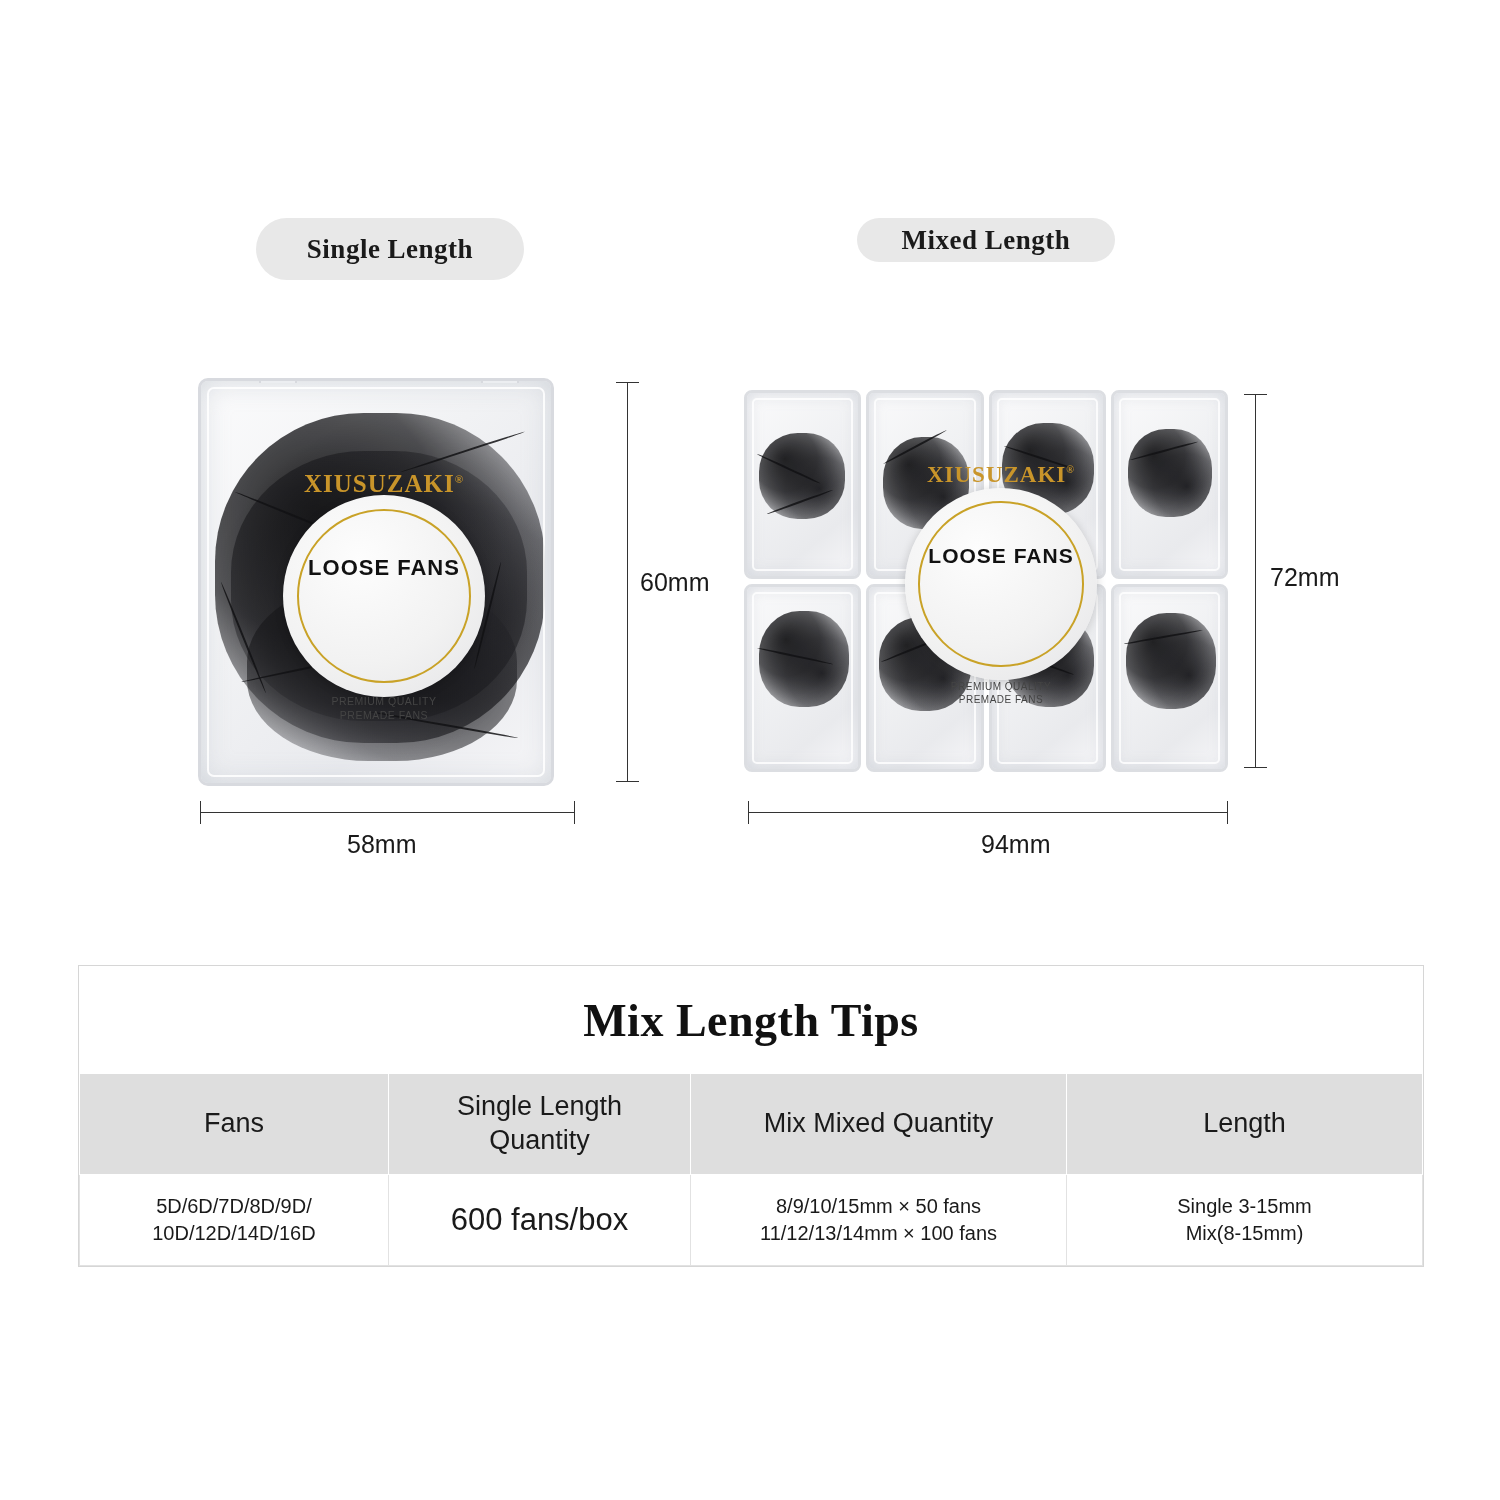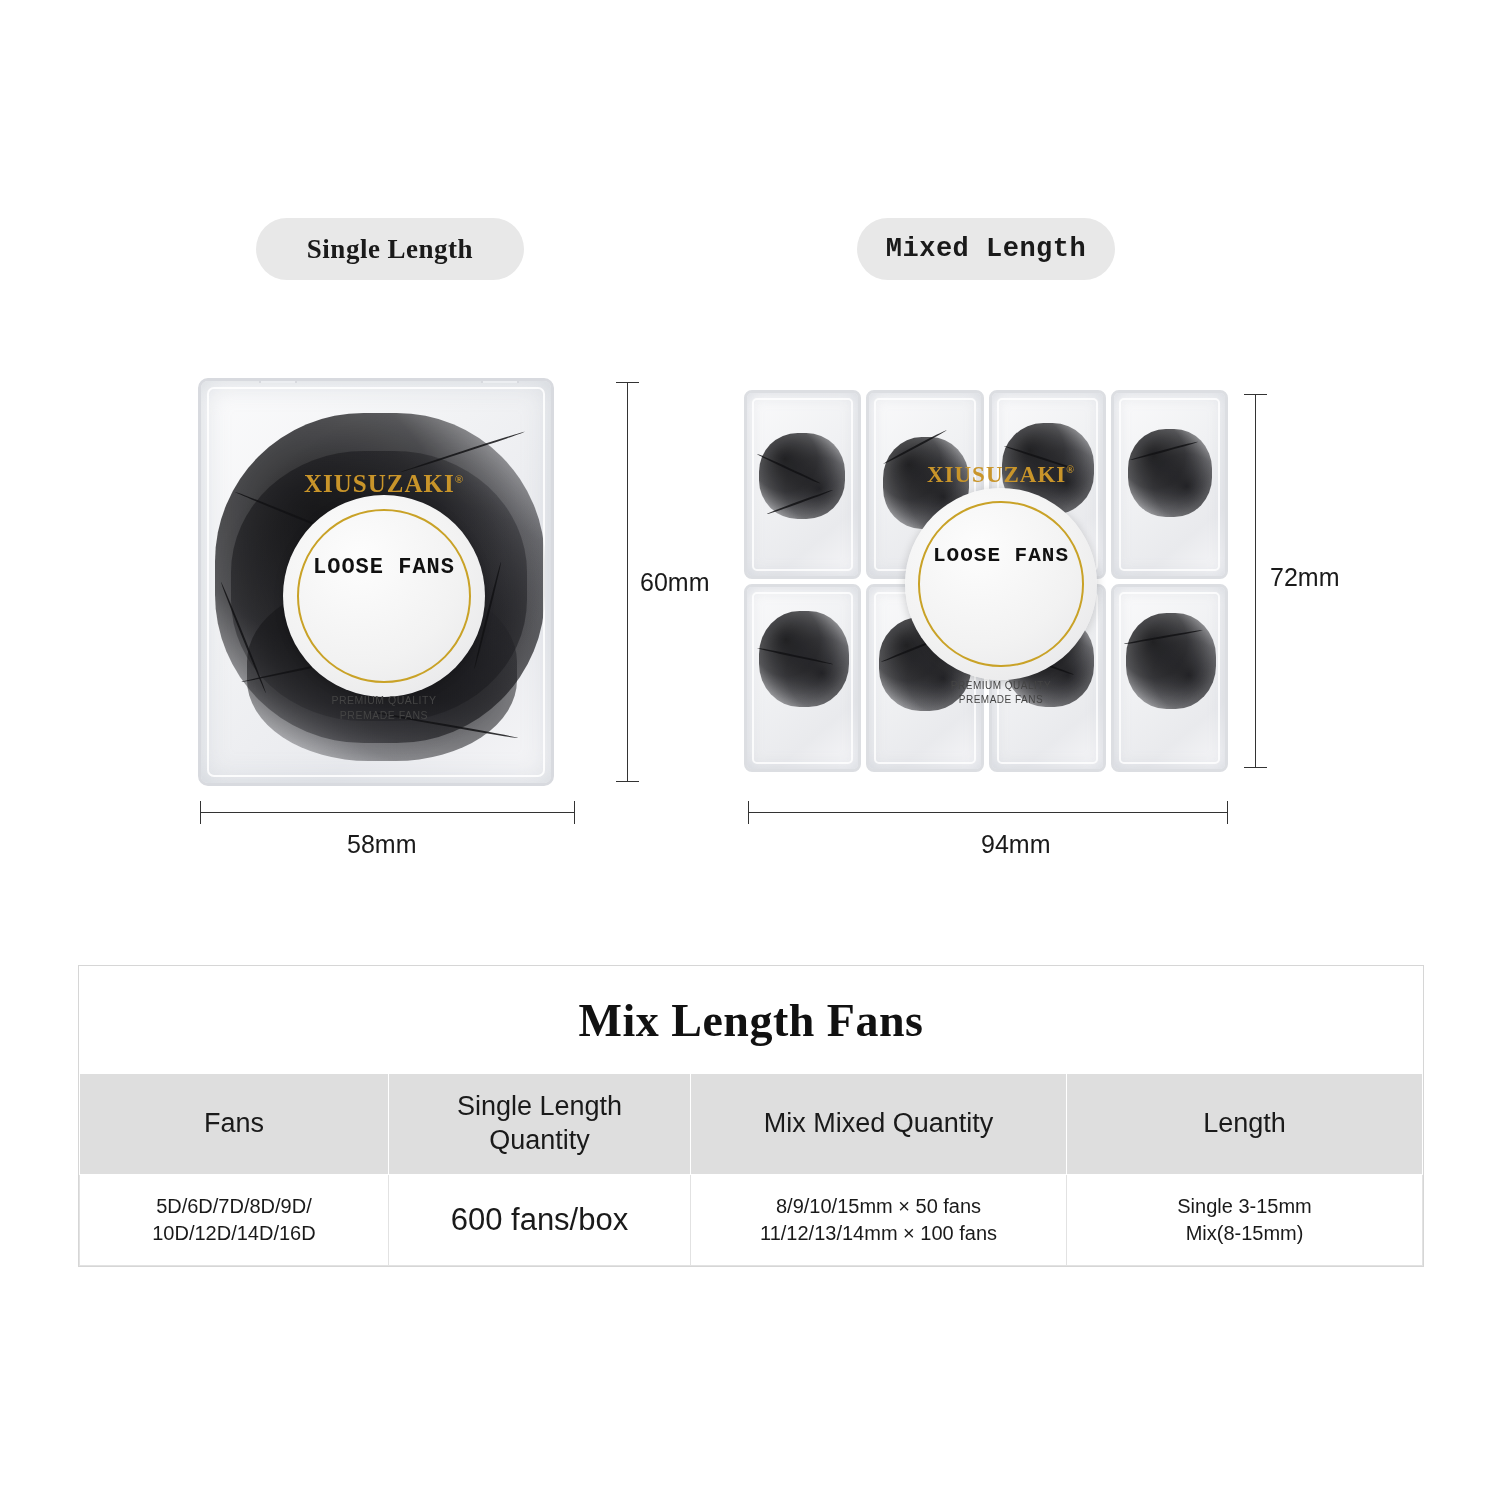--- a/index.html
+++ b/index.html
@@ -24,21 +24,21 @@
     display: flex;
     align-items: center;
     justify-content: center;
     font-family: "Liberation Serif", serif;
     font-weight: bold;
     font-size: 27px;
     letter-spacing: 0.5px;
     color: #1a1a1a;
   }
   #pill-single { left: 256px; top: 218px; width: 268px; height: 62px; }
-  #pill-mixed  { left: 857px; top: 218px; width: 258px; height: 62px; font-family: Liberation Mono, monospace; }
+  #pill-mixed  { left: 857px; top: 218px; width: 258px; height: 44px; }
 
   
   .photo {
     position: absolute;
   }
 
   
   #single-box {
     left: 198px;
     top: 378px;
@@ -112,21 +112,21 @@
     font-weight: bold;
     color: #c9952a;
     letter-spacing: 1px;
     position: relative;
   }
   .sticker .brand sup {
     font-size: 0.45em;
     vertical-align: super;
   }
   .sticker .prod {
-    font-family: Liberation Mono, monospace;
+    font-family: Liberation Sans, sans-serif;
     font-weight: bold;
     color: #111;
     letter-spacing: 1px;
   }
   .sticker .sub {
     font-family: "Liberation Sans", sans-serif;
     color: #444;
     line-height: 1.35;
     letter-spacing: 0.5px;
   }
@@ -368,21 +368,21 @@
     <span>PREMADE FANS</span>
   </div>
 </div>
 
 <div class="dim-v" style="left:1255px; top:394px; height:374px;"></div>
 <div class="dim-label" style="left:1270px; top:563px;">72mm</div>
 <div class="dim-h" style="left:748px; top:812px; width:480px;"></div>
 <div class="dim-label" style="left:953px; top:830px;margin-left:28px;">94mm</div>
 
 <div id="tips-table">
-  <div class="tips-title">Mix Length Fans</div>
+  <div class="tips-title">Mix Length Tips</div>
   <table>
     <colgroup>
         <col class="c1">
         <col class="c2">
         <col class="c3">
         <col class="c4">
       </colgroup>
     <thead>
       <tr>
         <th>Fans</th>

